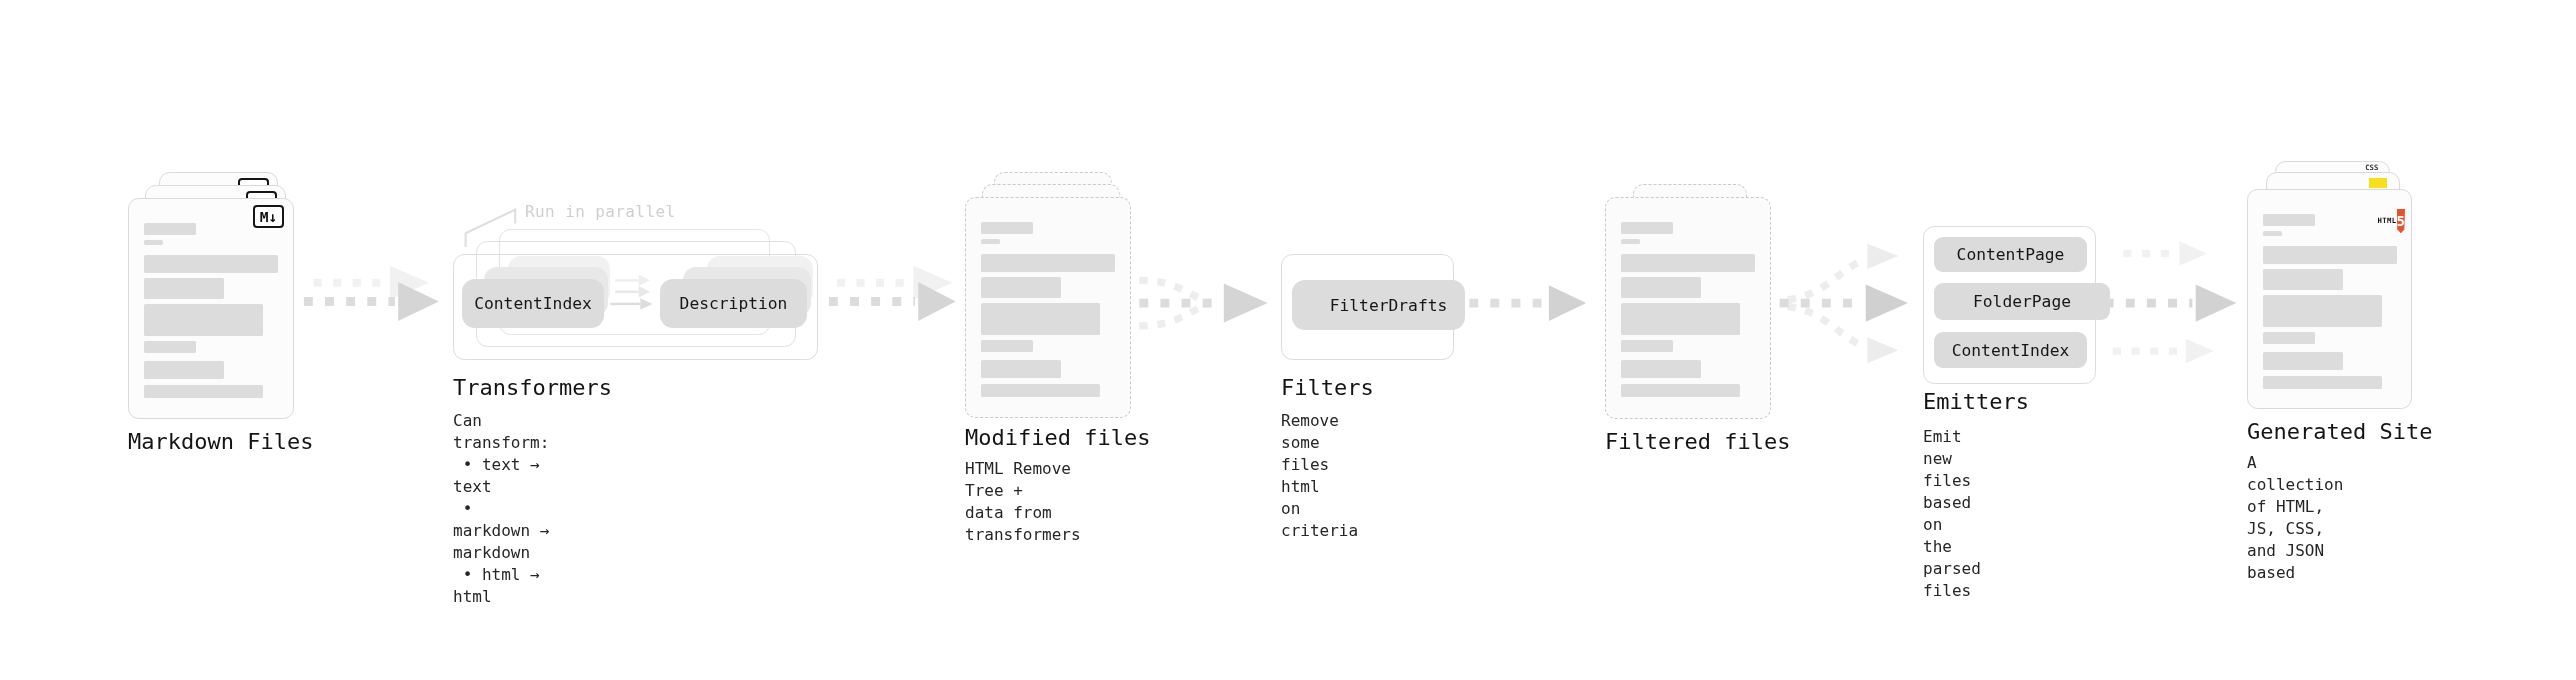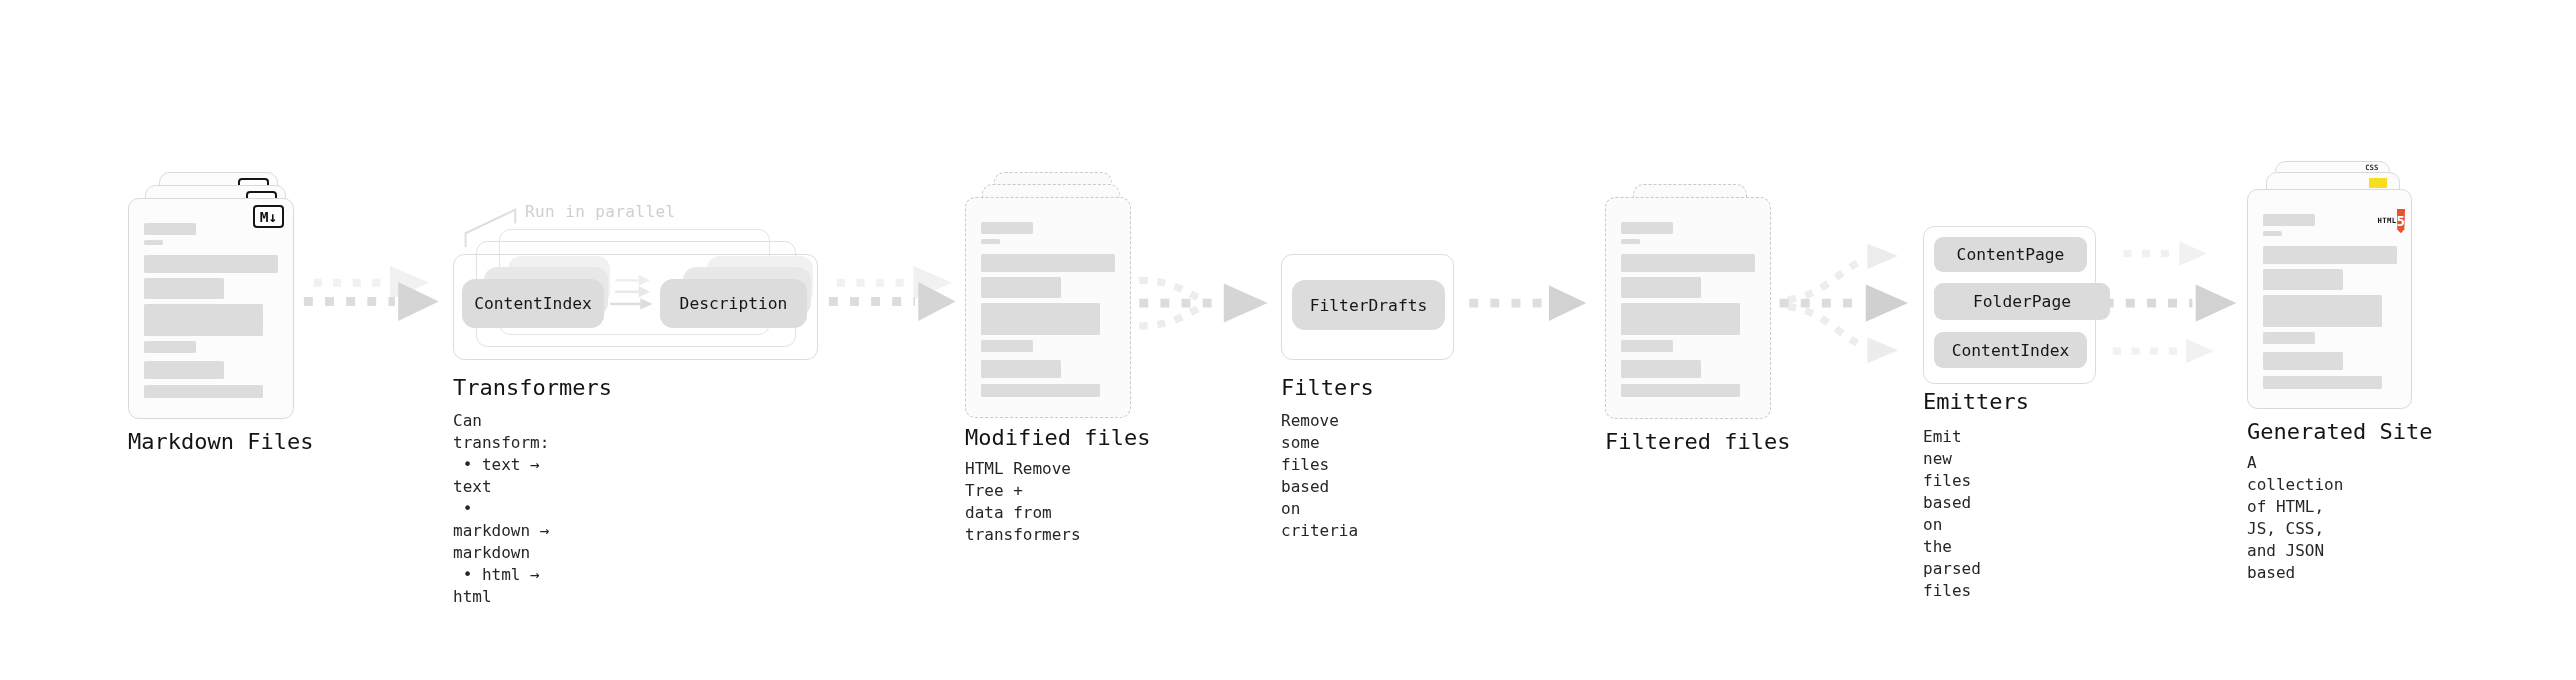--- a/index.html
+++ b/index.html
@@ -209,23 +209,23 @@
         <i class="bar" style="width:119px;height:13px;"></i>
       </span>
     </div>
     <div class="label" style="left:965px;top:424px;">Modified files</div>
     <div class="sub" style="left:965px;top:458px;">HTML Remove Tree +
 data from transformers</div>
   </div>
 
   <div class="abs">
     <div class="obox" style="left:1281px;top:254px;width:173px;height:106px;"></div>
-    <div class="chip" style="left:1292px;top:280px;width:153px;height:50px;">FilterDrafts</div>
+    <div class="chip" style="left:1292px;top:280px;width:153px;height:50px;padding-left:20px;">FilterDrafts</div>
     <div class="label" style="left:1281px;top:374px;">Filters</div>
-    <div class="sub" style="left:1281px;top:410px;">Remove some files based
+    <div class="sub" style="left:1281px;top:410px;">Remove some files html
 on criteria</div>
   </div>
 
   <div class="abs">
     <div class="filecard dashed" style="left:1633px;top:184px;width:114px;height:57px;"></div>
     <div class="filecard dashed" style="left:1605px;top:197px;width:166px;height:222px;">
       <span class="lines">
         <i class="bar" style="width:52px;height:12.2px;margin-bottom:4.9px;"></i>
         <i class="bar" style="width:18.7px;height:5.7px;margin-bottom:9.8px;"></i>
         <i class="bar" style="width:134px;height:18px;margin-bottom:4.9px;"></i>

